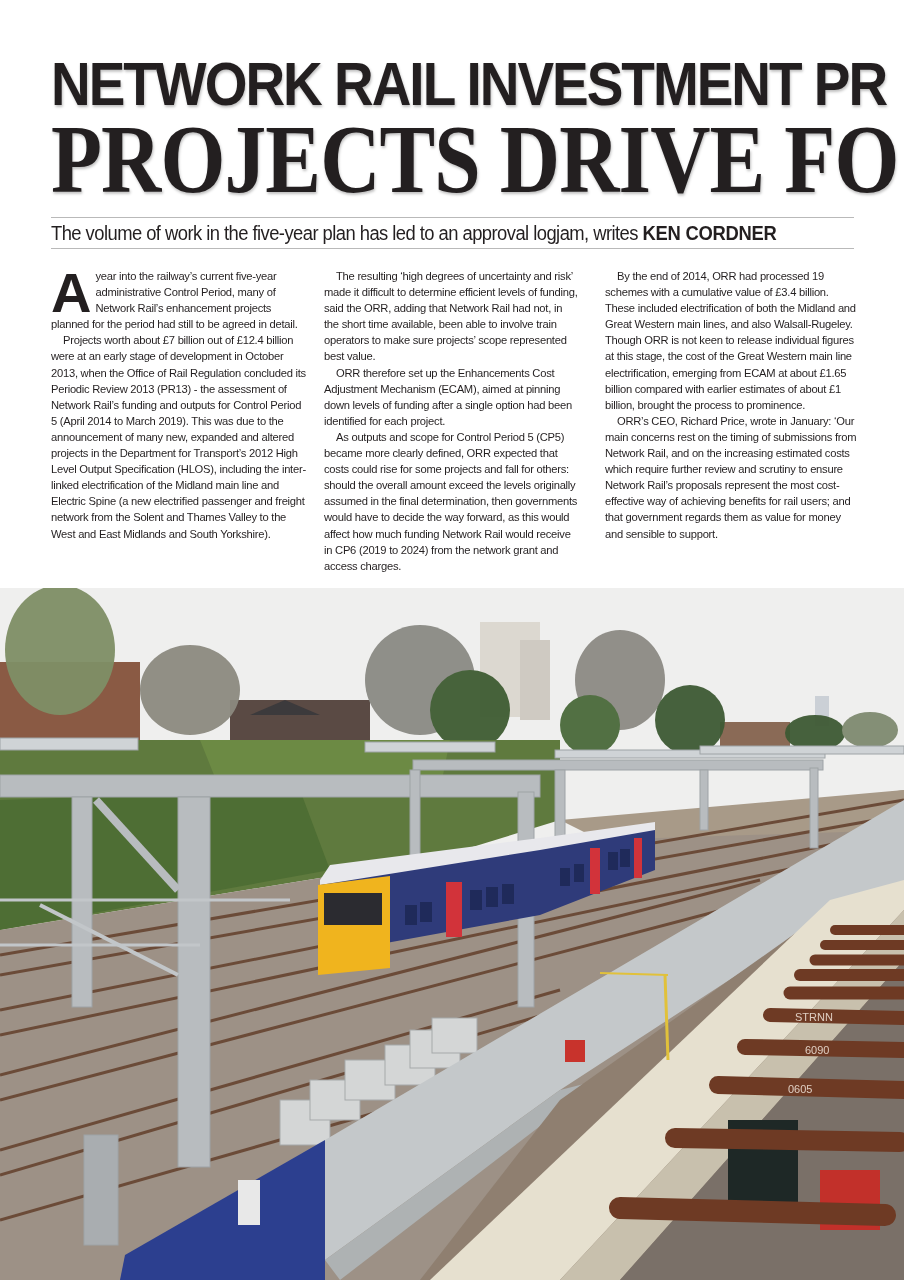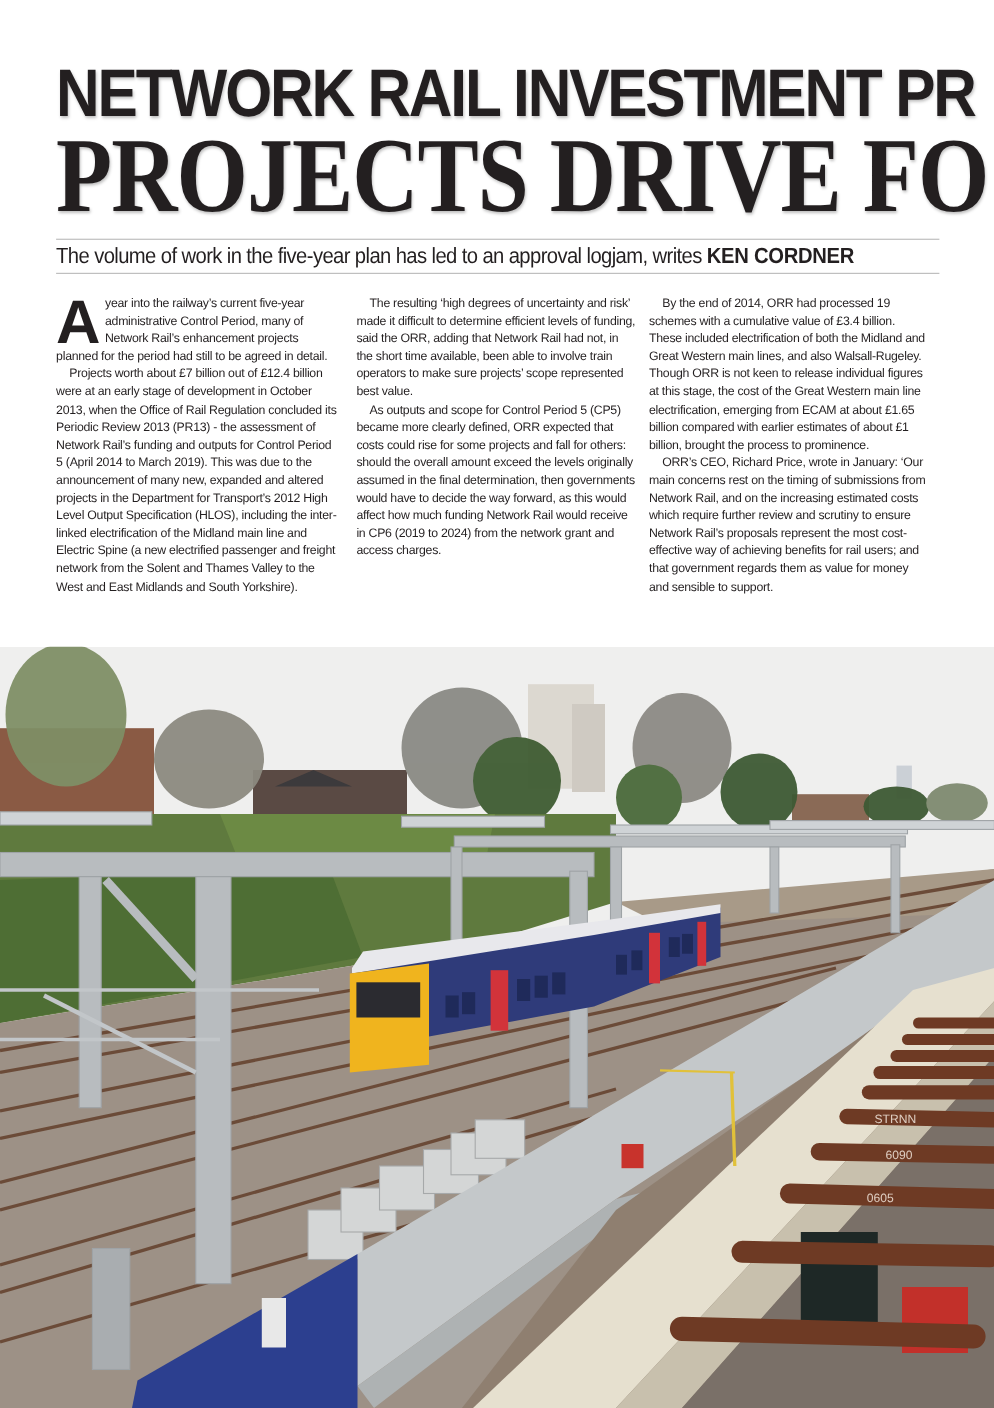--- a/index.html
+++ b/index.html
@@ -25,24 +25,25 @@
 <div class="standfirst"><span>The volume of work in the five-year plan has led to an approval logjam, writes</span> <b>KEN CORDNER</b></div>
 <div class="rule" style="top:248px"></div>
 
 <div class="col" style="left:51px">
   <p class="first"><span class="dropcap">A</span><span>year into the railway’s current five-year administrative Control Period, many of Network Rail’s enhancement projects planned for the period had still to be agreed in detail.</span></p>
   <p>Projects worth about £7 billion out of £12.4 billion were at an early stage of development in October 2013, when the Office of Rail Regulation concluded its Periodic Review 2013 (PR13) - the assessment of Network Rail’s funding and outputs for Control Period 5 (April 2014 to March 2019). This was due to the announcement of many new, expanded and altered projects in the Department for Transport’s 2012 High Level Output Specification (HLOS), including the inter-linked electrification of the Midland main line and Electric Spine (a new electrified passenger and freight network from the Solent and Thames Valley to the West and East Midlands and South Yorkshire).</p>
 </div>
 
 <div class="col" style="left:324px">
   <p>The resulting ‘high degrees of uncertainty and risk’ made it difficult to determine efficient levels of funding, said the ORR, adding that Network Rail had not, in the short time available, been able to involve train operators to make sure projects’ scope represented best value.</p>
+  <p>ORR therefore set up the Enhancements Cost Adjustment Mechanism (ECAM), aimed at pinning down levels of funding after a single option had been identified for each project.</p>
   <p>As outputs and scope for Control Period 5 (CP5) became more clearly defined, ORR expected that costs could rise for some projects and fall for others: should the overall amount exceed the levels originally assumed in the final determination, then governments would have to decide the way forward, as this would affect how much funding Network Rail would receive in CP6 (2019 to 2024) from the network grant and access charges.</p>
 </div>
 
-<div class="col" style="left:590px">
+<div class="col" style="left:605px">
   <p>By the end of 2014, ORR had processed 19 schemes with a cumulative value of £3.4 billion. These included electrification of both the Midland and Great Western main lines, and also Walsall-Rugeley. Though ORR is not keen to release individual figures at this stage, the cost of the Great Western main line electrification, emerging from ECAM at about £1.65 billion compared with earlier estimates of about £1 billion, brought the process to prominence.</p>
   <p>ORR’s CEO, Richard Price, wrote in January: ‘Our main concerns rest on the timing of submissions from Network Rail, and on the increasing estimated costs which require further review and scrutiny to ensure Network Rail’s proposals represent the most cost-effective way of achieving benefits for rail users; and that government regards them as value for money and sensible to support.</p>
 </div>
 
 <svg class="photo" viewBox="0 588 904 692" preserveAspectRatio="none" xmlns="http://www.w3.org/2000/svg">
 
   <rect x="0" y="588" width="904" height="692" fill="#efefee"></rect>
 
   <g fill="#dcd8d0">
     <rect x="480" y="622" width="60" height="95"></rect>

